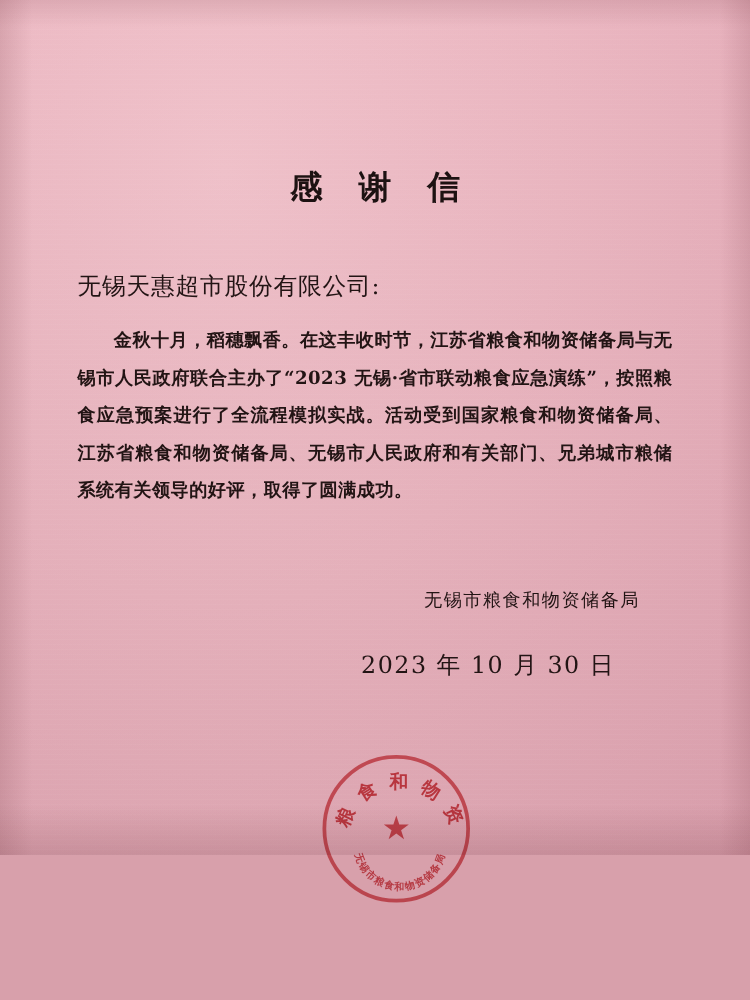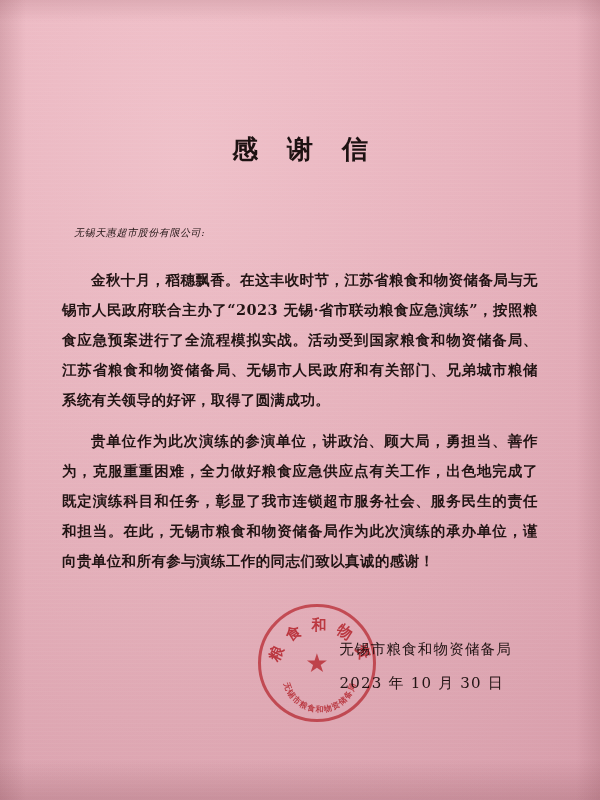--- a/index.html
+++ b/index.html
@@ -10,21 +10,21 @@
     width: 600px;
     height: 800px;
     overflow: hidden;
     font-family: "DejaVu Sans", sans-serif;
     background: #d8a0ab;
   }
 
   .page {
     position: relative;
     width: 600px;
-    height: 800px;
+    height: 684px;
     background:
       linear-gradient(180deg, rgba(255,255,255,0.06), rgba(0,0,0,0.04)),
       repeating-linear-gradient(
         0deg,
         rgba(255,255,255,0.035) 0px,
         rgba(255,255,255,0.035) 1px,
         rgba(0,0,0,0.0) 1px,
         rgba(0,0,0,0.0) 4px
       ),
       radial-gradient(ellipse at 30% 20%, #f0bfc8 0%, #eab3be 45%, #e0a3b1 100%);
@@ -58,28 +58,27 @@
     font-weight: bold;
     font-size: 26px;
     letter-spacing: 10px;
     color: #1d1212;
     margin: 0;
     padding-top: 132px;
     text-indent: 10px;
   }
 
   .salutation {
-    margin: 12px;
+    margin: 0;
     padding-top: 44px;
     font-family: "DejaVu Serif", serif;
-    font-size: 10px;
+    font-size: 19px;
     line-height: 1.9;
     color: #221414;
     letter-spacing: 0.6px;
-    font-style: italic;
   }
 
   .para {
     margin: 0;
     padding-top: 11px;
     font-family: "DejaVu Serif", serif;
     font-size: 14.5px;
     line-height: 2.07;
     color: #221414;
     text-indent: 2em;
@@ -95,25 +94,25 @@
     text-align: right;
     padding-right: 26px;
     font-family: "DejaVu Serif", serif;
     font-size: 14.5px;
     line-height: 2.1;
     color: #221414;
     letter-spacing: 1.2px;
   }
 
   .sign-date {
-    margin: 4px;
+    margin: 16px;
     text-align: right;
     padding-right: 30px;
     font-family: "DejaVu Serif", serif;
-    font-size: 15px;
+    font-size: 19px;
     line-height: 2.0;
     color: #221414;
     letter-spacing: 1.2px;
   }
 
   
   .seal {
     position: absolute;
     left: 258px;
     top: 604px;
@@ -165,21 +164,20 @@
 
 <div class="page">
   <div class="letter">
 
     <h1 class="title">感 谢 信</h1>
 
     <p class="salutation">无锡天惠超市股份有限公司:</p>
 
     <p class="para">金秋十月，稻穗飘香。在这丰收时节，江苏省粮食和物资储备局与无锡市人民政府联合主办了“2023 无锡·省市联动粮食应急演练”，按照粮食应急预案进行了全流程模拟实战。活动受到国家粮食和物资储备局、江苏省粮食和物资储备局、无锡市人民政府和有关部门、兄弟城市粮储系统有关领导的好评，取得了圆满成功。</p>
 
-    <p class="para">贵单位作为此次演练的参演单位，讲政治、顾大局，勇担当、善作为，克服重重困难，全力做好粮食应急供应点有关工作，出色地完成了既定演练科目和任务，彰显了我市连锁超市服务社会、服务民生的责任和担当。在此，无锡市粮食和物资储备局作为此次演练的承办单位，谨向贵单位和所有参与演练工作的同志们致以真诚的感谢！</p>
 
     <p class="signature">无锡市粮食和物资储备局</p>
 
     <p class="sign-date">2023 年 10 月 30 日</p>
   </div>
 
   <div class="seal">
     <div class="seal-inner"></div>
     <svg class="seal-arc" viewBox="0 0 118 118">
       <defs>

